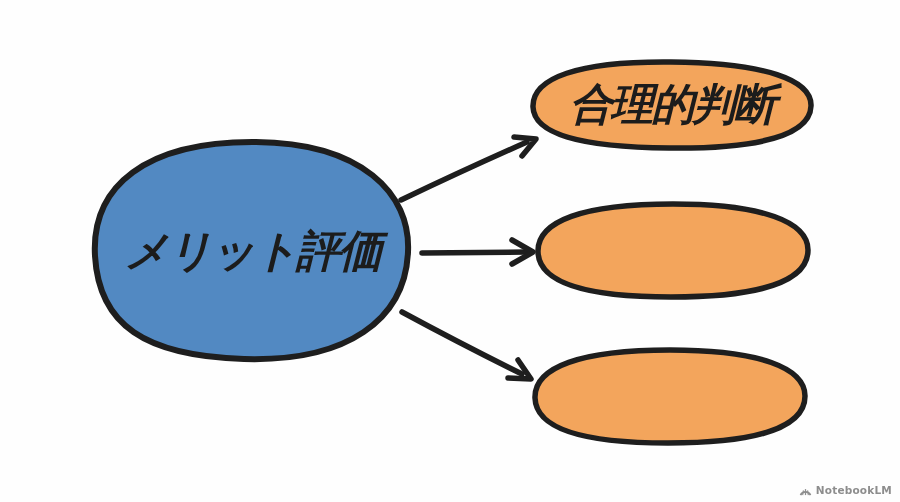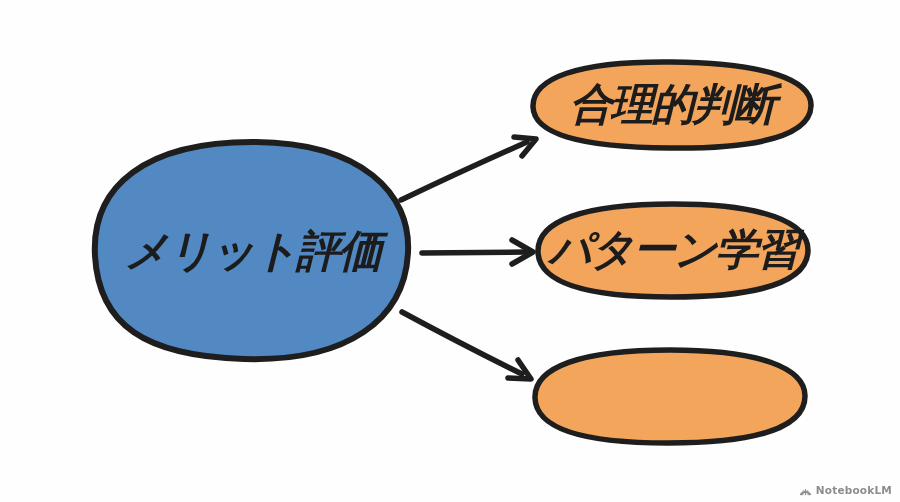--- a/index.html
+++ b/index.html
@@ -74,21 +74,20 @@
     <g fill="none" stroke="#1e1e1e" stroke-width="5.5" stroke-linecap="round" stroke-linejoin="round">
       <path d="M 402 312 Q 465 346 522 374"></path>
       <path d="M 518 360 L 531 379 L 508 378"></path>
     </g>
   </svg>
 
   <div class="node-label center-label">メリット評価</div>
 
   <div class="node-label branch-label-0">合理的判断</div>
 
-  <div class="node-label branch-label-1">パターン学習</div>
 
 
   <div class="watermark">
     <span>
       <svg viewBox="0 0 14 11" width="13" height="10" fill="none" stroke="#8d8d8d">
         <path d="M1.5 10 A 6 6 0 0 1 12.5 10" stroke-width="1.8"></path>
         <path d="M7 10 L7 3.4" stroke-width="1.4"></path>
         <path d="M3.9 10 L4.7 4.8" stroke-width="1.2"></path>
         <path d="M10.1 10 L9.3 4.8" stroke-width="1.2"></path>
       </svg>

